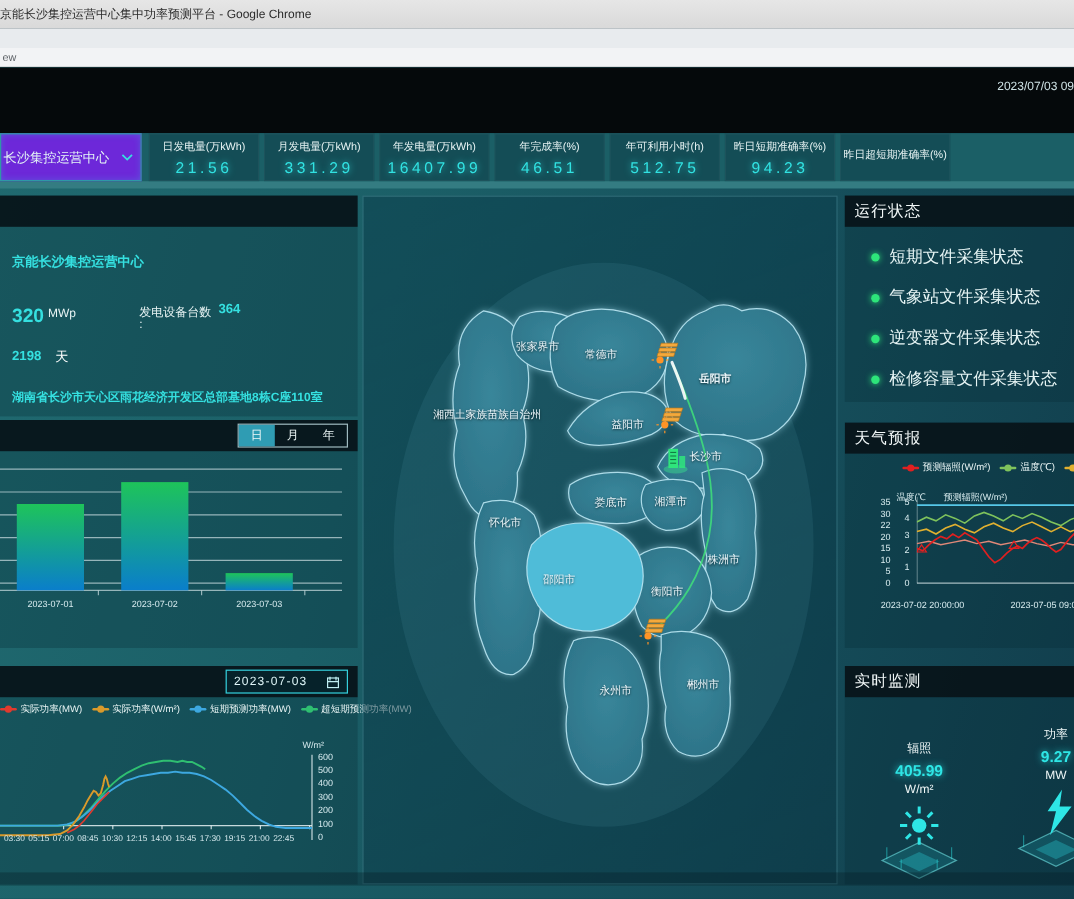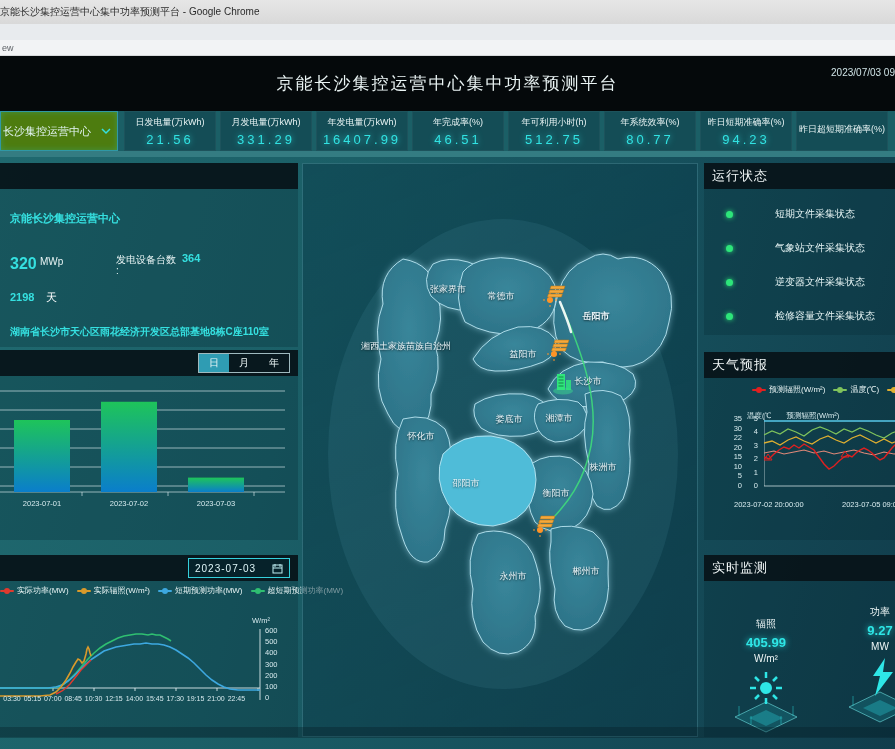--- a/index.html
+++ b/index.html
@@ -12,21 +12,21 @@
     font-size:9px;color:#5f6368;display:flex;align-items:center;padding-left:2px;box-sizing:border-box;}
   
   .app{position:absolute;left:0;top:56px;width:895px;height:693px;overflow:hidden;
     background:linear-gradient(105deg,#206a70 0%,#1b5f67 35%,#16505c 65%,#113d4c 100%);}
   .app-header{position:absolute;left:0;top:0;width:895px;height:55px;background:#05090b;}
   .app-title{position:absolute;left:0;top:16px;width:895px;text-align:center;color:#eaf4f4;font-size:17px;letter-spacing:2px;}
   .app-datetime{position:absolute;right:0;top:11px;color:#cfe3e6;font-size:10px;white-space:nowrap;}
   
   .statsbar{position:absolute;left:0;top:55px;width:895px;height:46px;background:#1b5f66;border-bottom:6px solid rgba(120,200,206,0.28);
     display:flex;align-items:center;box-sizing:border-box;}
-  .selector{width:118px;height:40px;margin:0 6px 0 0;background:#4d7c0f;border:1px solid #2f98a6;box-shadow:0 0 6px rgba(47,220,230,.25) inset;
+  .selector{width:118px;height:40px;margin:0 6px 0 0;background:#6d28d9;border:1px solid #2f98a6;box-shadow:0 0 6px rgba(47,220,230,.25) inset;
     display:flex;align-items:center;justify-content:space-between;padding:0 6px 0 2px;box-sizing:border-box;color:#e4f6f6;font-size:11px;white-space:nowrap;overflow:hidden;}
   .stat-cards{display:flex;gap:4px;height:46px;align-items:center;}
   .stat-card{width:92px;height:40px;background:rgba(8,46,56,0.35);box-shadow:0 0 0 1px rgba(255,255,255,0.04) inset;
     display:flex;flex-direction:column;align-items:center;justify-content:center;flex:0 0 auto;}
   .stat-label{font-size:9px;color:#e8f4f4;white-space:nowrap;}
   .stat-value{font-size:13px;color:#31e2e2;letter-spacing:3px;margin-top:3px;text-shadow:0 0 6px rgba(49,226,226,.8);}
   
   .panel{position:absolute;background:rgba(8,44,54,0.30);}
   .panel-bar{height:26px;background:rgba(8,20,25,0.92);display:flex;align-items:center;justify-content:space-between;padding:0 8px;box-sizing:border-box;}
   .panel-title{color:#f2f8f8;font-size:13px;letter-spacing:1px;}
@@ -50,21 +50,21 @@
   .lg-row{display:flex;gap:8px;align-items:center;}
   .lg-item{display:flex;align-items:center;gap:3px;white-space:nowrap;}
   .lg-line{position:relative;width:14px;height:2px;border-radius:1px;display:inline-block;}
   .lg-dot{position:absolute;left:4px;top:-2px;width:6px;height:6px;border-radius:50%;display:inline-block;}
   .lg-txt{font-size:8px;color:#e8f4f4;}
   svg text.ax{fill:#d6eaee;font-size:7px;font-family:"Liberation Sans",sans-serif;}
   svg text.ax2{fill:#d6eaee;font-size:7.5px;font-family:"Liberation Sans",sans-serif;}
   
   .st-item{display:flex;align-items:center;gap:8px;margin:0 0 0 22px;height:34px;}
   .st-dot{width:7px;height:7px;border-radius:50%;background:#2de57a;box-shadow:0 0 5px #2de57a;}
-  .st-txt{font-size:10px;color:#e6f4f4;margin-left:34px;}
+  .st-txt{font-size:14px;color:#e6f4f4;}
   
   .w-ycol{display:flex;flex-direction:column;justify-content:space-between;align-items:flex-end;font-size:7.5px;color:#d8ecef;}
   .w-xlab{position:absolute;font-size:7.5px;color:#d8ecef;white-space:nowrap;}
   .w-axtitle{font-size:7.5px;color:#d8ecef;white-space:nowrap;margin-left:15px;}
   
   .map-city{position:absolute;transform:translate(-50%,-50%);font-size:9px;color:#ecf7fb;white-space:nowrap;
     text-shadow:0 1px 2px rgba(0,0,0,.65);}
   
   .rt-block{position:absolute;width:92px;display:flex;flex-direction:column;align-items:center;}
   .rt-label{font-size:10px;color:#eef6f6;}
@@ -79,21 +79,20 @@
   <span>京能长沙集控运营中心集中功率预测平台 - Google Chrome</span>
 </div>
 <div class="win-toolbar"></div>
 <div class="win-bookmarks">
   <span>ew</span>
 </div>
 
 <div class="app">
 
   <div class="app-header">
-    <div class="app-title">京能长沙集控运营中心集中功率预测平台</div>
     <div class="app-datetime">2023/07/03  09</div>
   </div>
 
   <div class="statsbar">
     <div class="selector">
       <span>长沙集控运营中心</span>
       <svg width="10" height="7">
         <polyline points="1,1 5,5 9,1" fill="none" stroke="#35e0e0" stroke-width="1.5"></polyline>
       </svg>
     </div>
@@ -110,24 +109,20 @@
           <div class="stat-label">年发电量(万kWh)</div>
           <div class="stat-value">16407.99</div>
         </div>
         <div class="stat-card">
           <div class="stat-label">年完成率(%)</div>
           <div class="stat-value">46.51</div>
         </div>
         <div class="stat-card">
           <div class="stat-label">年可利用小时(h)</div>
           <div class="stat-value">512.75</div>
-        </div>
-        <div class="stat-card">
-          <div class="stat-label">年系统效率(%)</div>
-          <div class="stat-value">80.77</div>
         </div>
         <div class="stat-card">
           <div class="stat-label">昨日短期准确率(%)</div>
           <div class="stat-value">94.23</div>
         </div>
         <div class="stat-card">
           <div class="stat-label">昨日超短期准确率(%)</div>
           <div class="stat-value"></div>
         </div>
       </div>
@@ -202,21 +197,21 @@
         <div class="lg-item">
           <span class="lg-line" style="background:#e03a2e">
             <span class="lg-dot" style="background:#e03a2e"></span>
           </span>
           <span class="lg-txt">实际功率(MW)</span>
         </div>
         <div class="lg-item">
           <span class="lg-line" style="background:#d99a2b">
             <span class="lg-dot" style="background:#d99a2b"></span>
           </span>
-          <span class="lg-txt">实际辐照(W/m²)</span>
+          <span class="lg-txt">实际功率(W/m²)</span>
         </div>
         <div class="lg-item">
           <span class="lg-line" style="background:#3da8e0">
             <span class="lg-dot" style="background:#3da8e0"></span>
           </span>
           <span class="lg-txt">短期预测功率(MW)</span>
         </div>
         <div class="lg-item">
           <span class="lg-line" style="background:#2fbf71">
             <span class="lg-dot" style="background:#2fbf71"></span>

